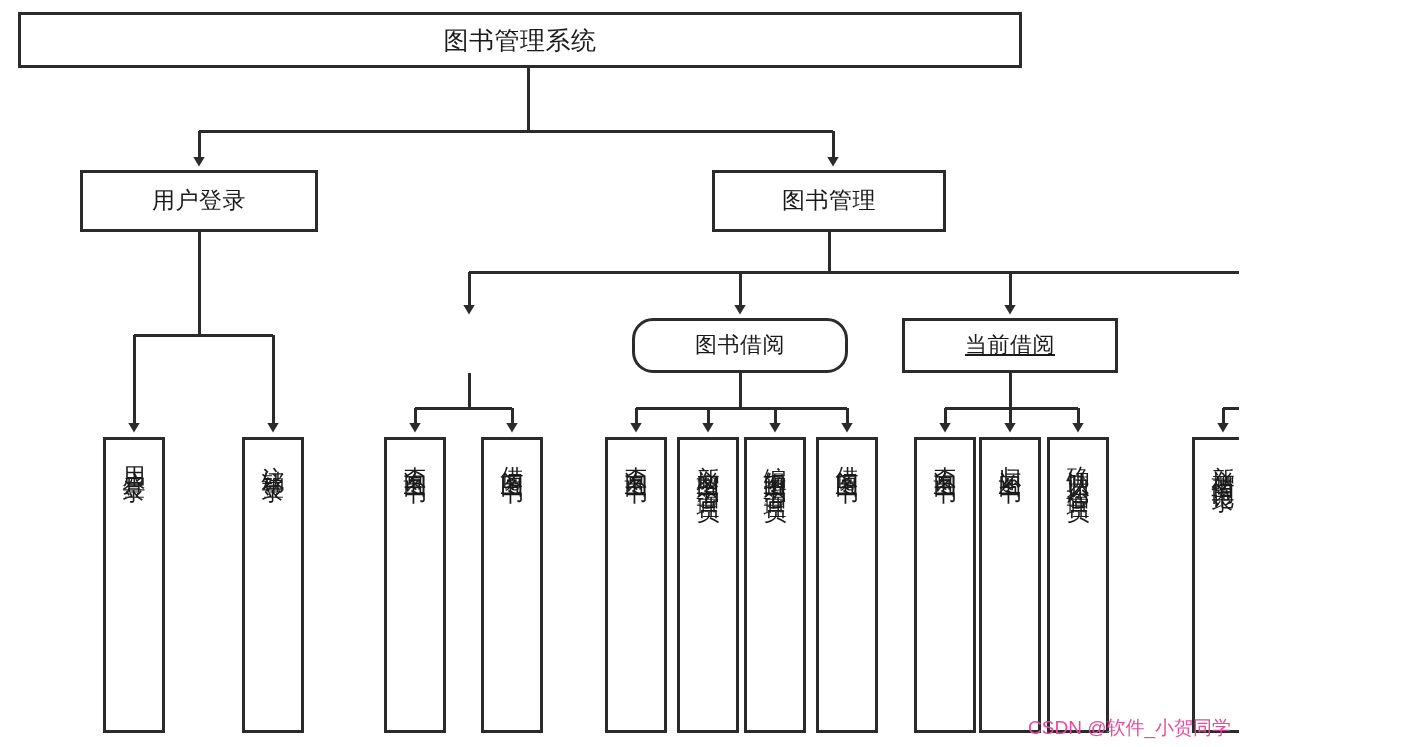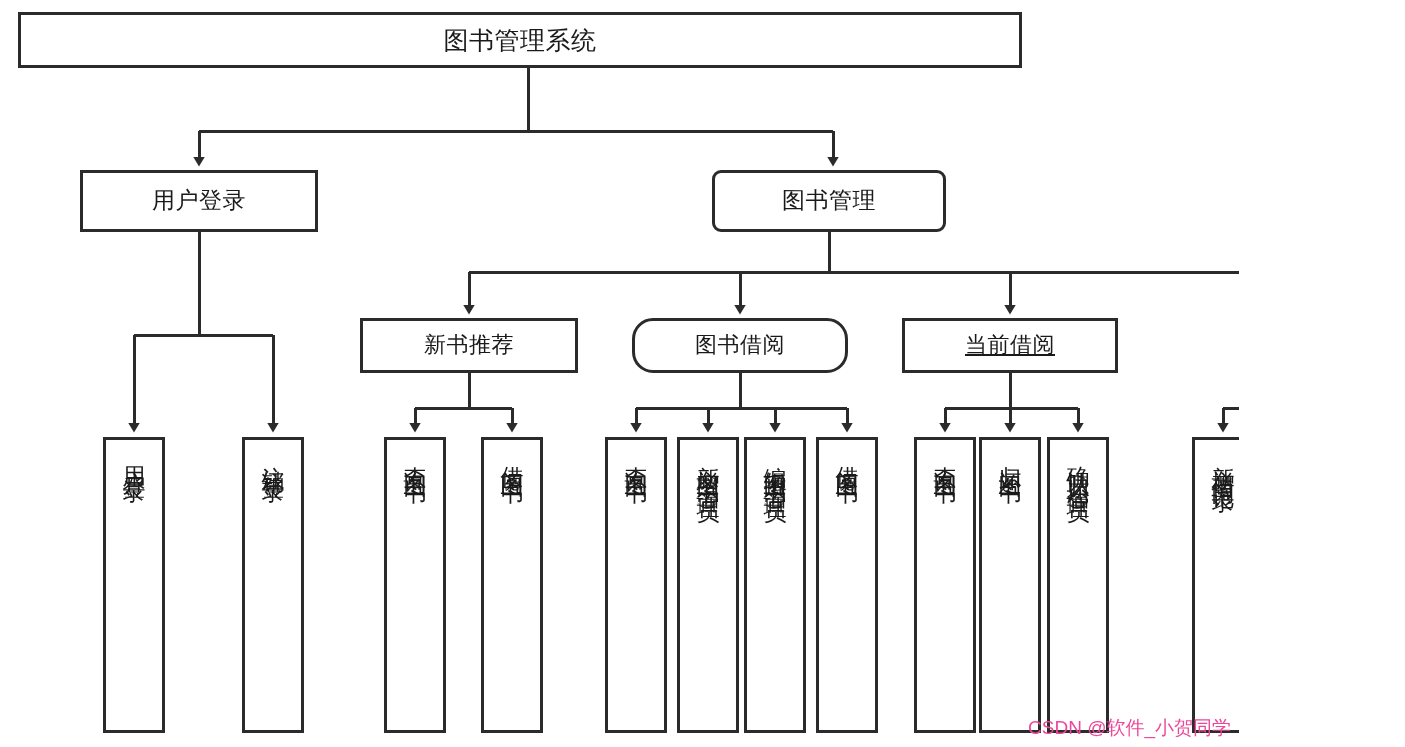--- a/index.html
+++ b/index.html
@@ -125,27 +125,24 @@
     </g>
   </svg>
 
   <div class="node root" style="left:18px; top:12px; width:1004px; height:56px;">
     <span class="node-label">图书管理系统</span>
   </div>
 
   <div class="node level1" style="left:80px; top:170px; width:238px; height:62px;">
     <span class="node-label">用户登录</span>
   </div>
-  <div class="node level1" style="left:712px; top:170px; width:234px; height:62px;border-radius:9px;">
+  <div class="node level1" style="left:712px; top:170px; width:234px; height:62px;">
     <span class="node-label">图书管理</span>
   </div>
 
-  <div class="node level2" style="left:360px; top:318px; width:218px; height:55px;">
-    <span class="node-label">新书推荐</span>
-  </div>
   <div class="node level2" style="left:632px; top:318px; width:216px; height:55px;border-radius:21px;">
     <span class="node-label">图书借阅</span>
   </div>
   <div class="node level2" style="left:902px; top:318px; width:216px; height:55px;text-decoration:underline;">
     <span class="node-label">当前借阅</span>
   </div>
 
   <div class="node leaf" style="left:103px; top:437px; width:62px; height:296px;">
     <span class="node-label">用户登录</span>
   </div>

